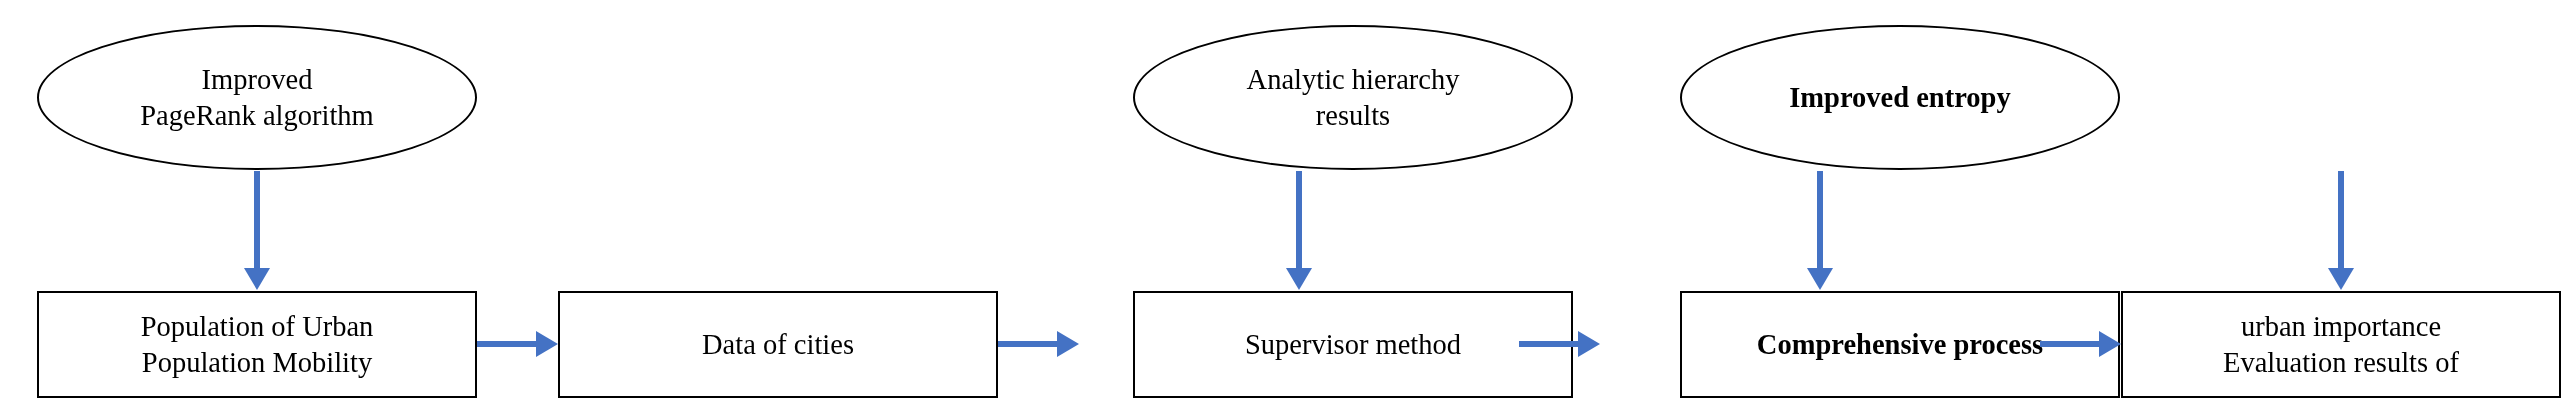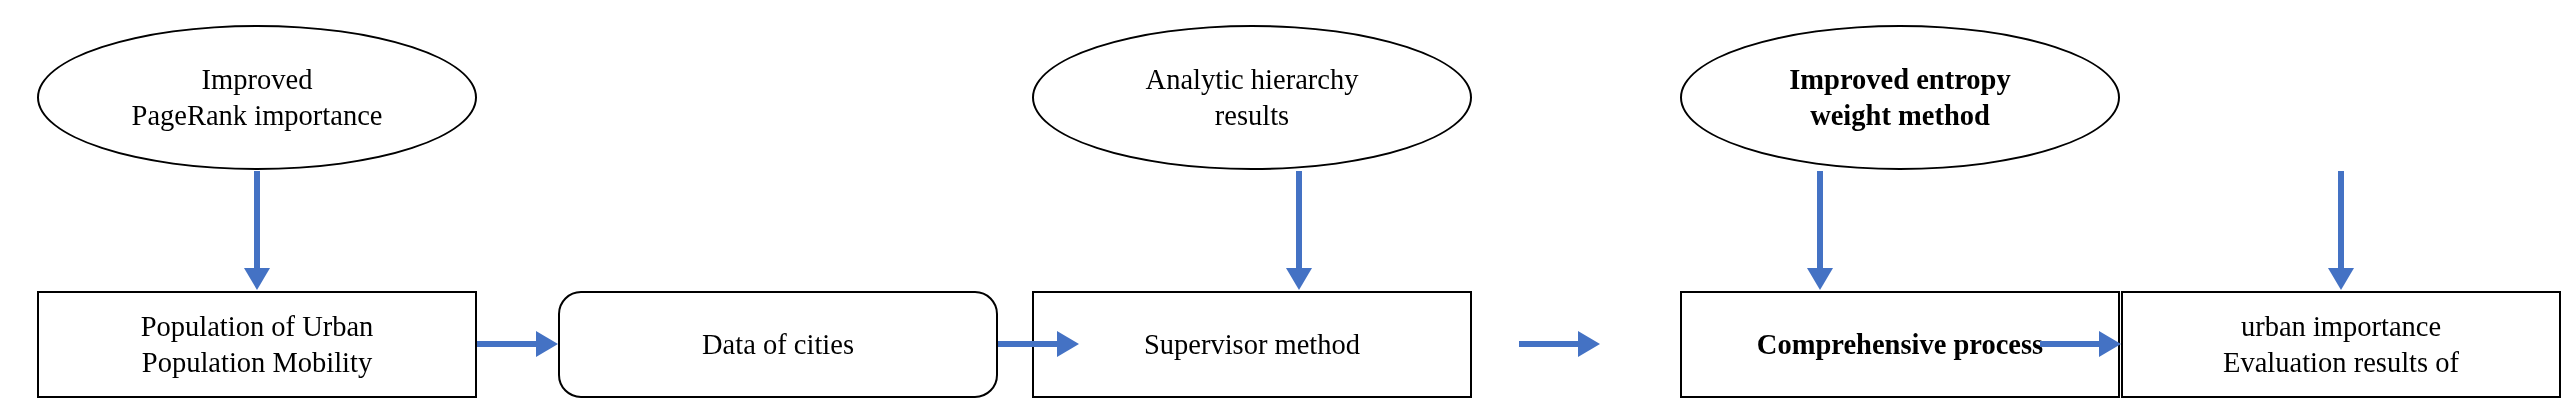--- a/index.html
+++ b/index.html
@@ -35,22 +35,22 @@
     border: 2.5px solid #000000;
     border-radius: 50%;
   }
   .box {
     top: 291px;
     height: 107px;
     width: 440px;
     border: 2.5px solid #000000;
   }
   .c1 { left: 37px; }
-  .c2 { left: 558px; border-radius: 23px; }
-  .c3 { left: 1032px; text-align: center; }
+  .c2 { left: 558px; }
+  .c3 { left: 1133px; text-align: center; }
   .c4 { left: 1680px; font-weight: bold; }
   .c5 { left: 2121px; }
 
   .varrow-line {
     position: absolute;
     top: 171px;
     width: 6.2px;
     height: 98px;
     background: var(--arrow, #4472C4);
   }
@@ -80,29 +80,28 @@
     border-left: 22px solid var(--arrow, #4472C4);
   }
 </style>
 </head>
 <body>
 
 <div class="canvas">
 
   <div class="node ellipse c1">
     <span>Improved</span>
-    <span>PageRank importance</span>
+    <span>PageRank algorithm</span>
   </div>
   <div class="node ellipse c3">
     <span>Analytic hierarchy</span>
     <span>results</span>
   </div>
   <div class="node ellipse c4">
     <span>Improved entropy</span>
-    <span>weight method</span>
   </div>
 
   <div class="node box c1">
     <span>Population of Urban</span>
     <span>Population Mobility</span>
   </div>
   <div class="node box c2">
     <span>Data of cities</span>
   </div>
   <div class="node box c3">

